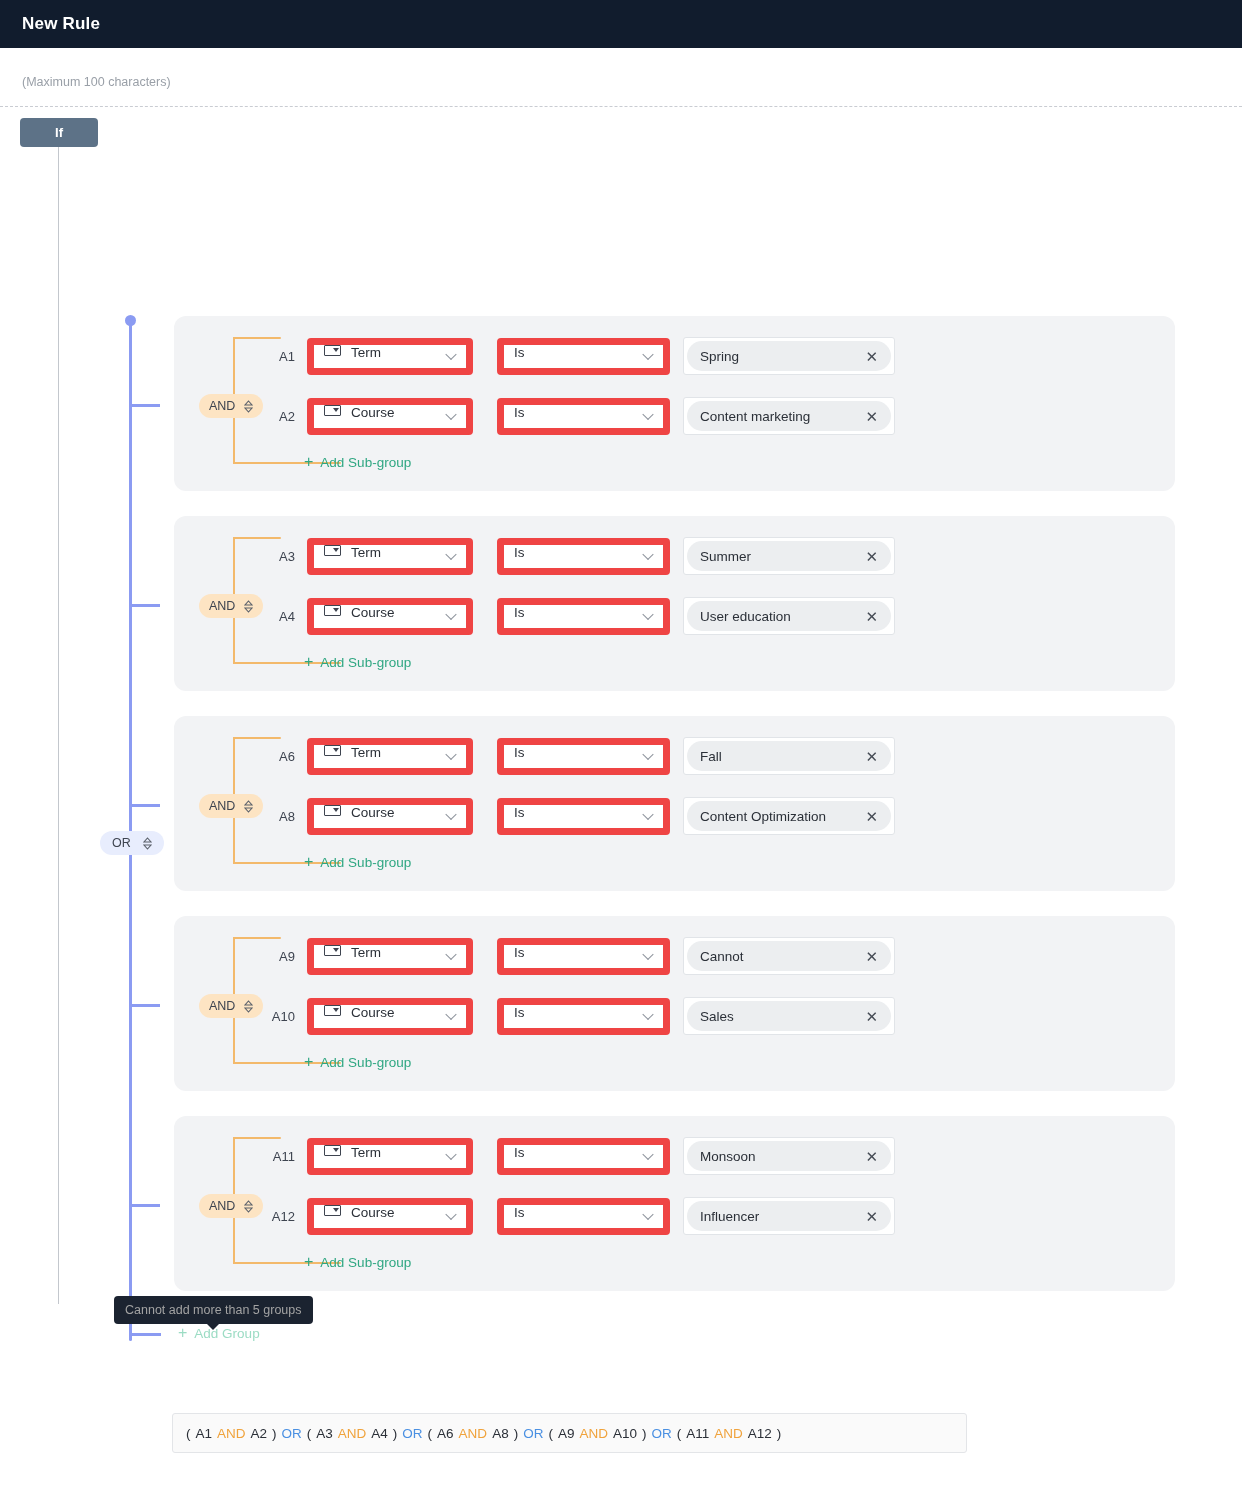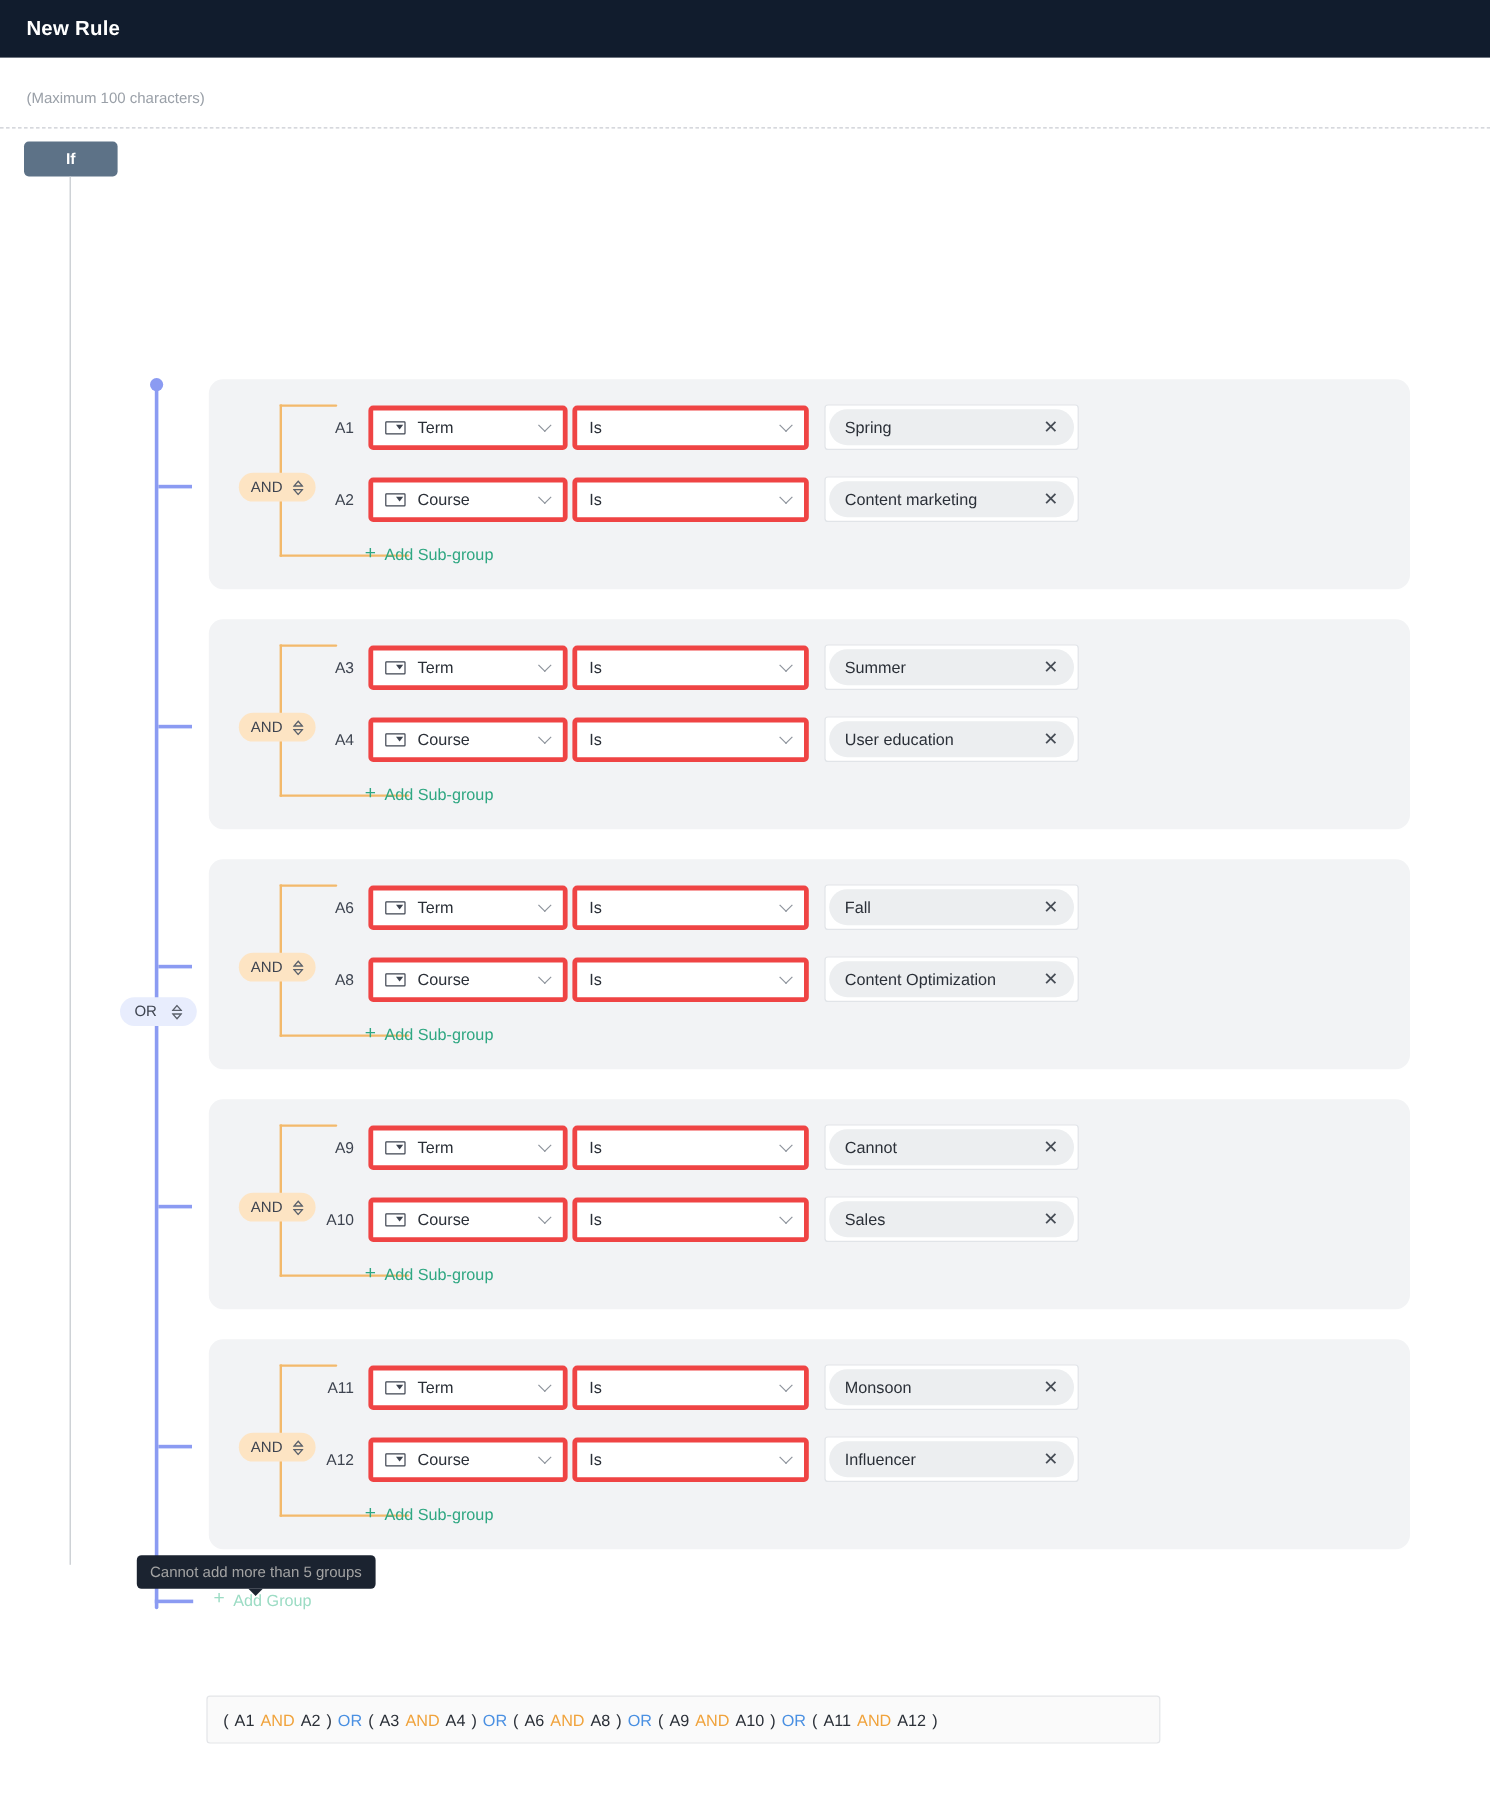--- a/index.html
+++ b/index.html
@@ -98,26 +98,26 @@
   .bracket-top { left: 59px; width: 48px; border-radius: 2px; }
   .bracket-bottom { left: 59px; width: 108px; border-radius: 2px; }
 
   .row { position: absolute; display: flex; align-items: center; }
   .row-id {
     width: 34px; text-align: right; margin-right: 12px;
     font-size: 13px; color: #3e4450;
   }
   .sel {
     position: relative; height: 37px; background: #fff;
-    border: 4px solid #ef4444; border-radius: 4px;
-    display: flex; align-items: center; padding: 0 10px;
+    border: 7px solid #ef4444; border-radius: 4px;
+    display: flex; padding: 0 10px;
     font-size: 13.5px; color: #2b3038;
   }
   .sel-field { width: 166px; }
-  .sel-op { width: 197px; margin-left: 4px; }
+  .sel-op { width: 173px; margin-left: 24px; }
   .field-icon {
     width: 17px; height: 11px; border: 1.6px solid #3e4450; border-radius: 1px;
     margin-right: 10px; position: relative; flex: none;
   }
   .field-icon::after {
     content: ""; position: absolute; right: 1px; top: 2px;
     border-left: 3px solid transparent; border-right: 3px solid transparent;
     border-top: 4px solid #3e4450;
   }
   .chev {

